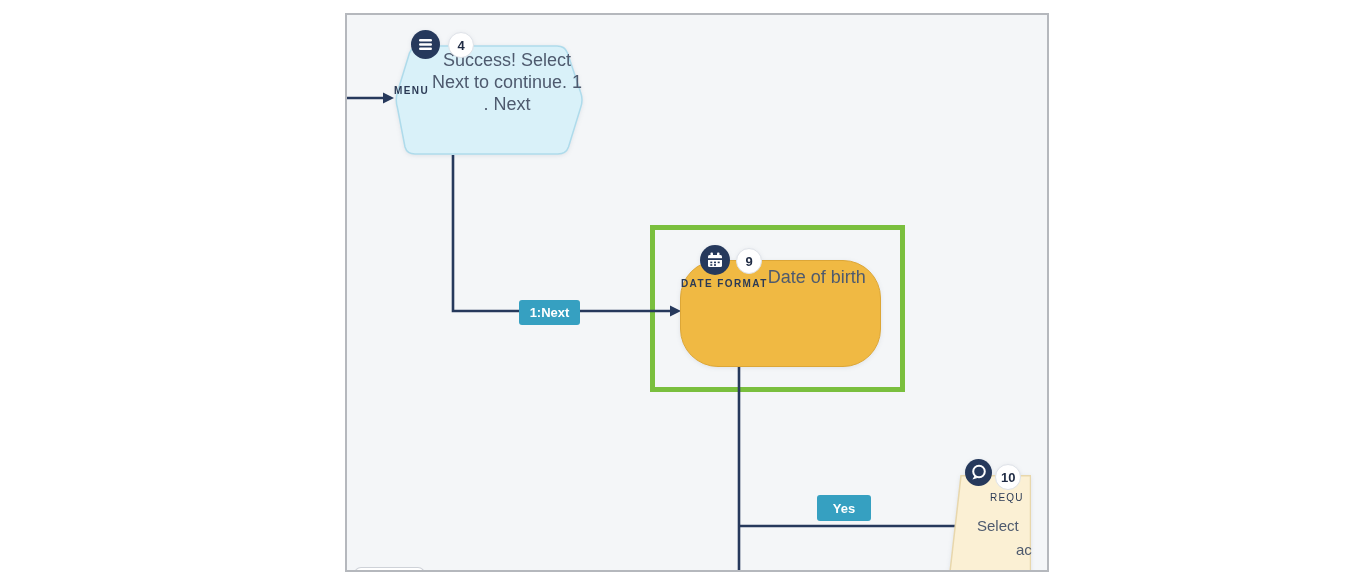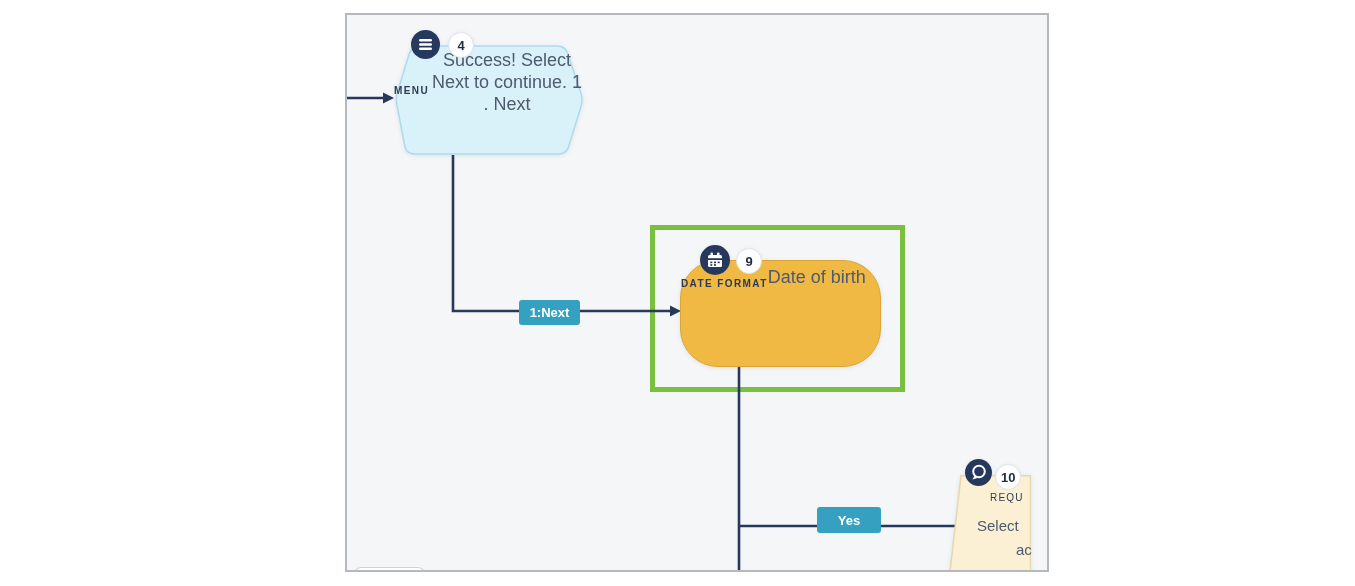--- a/index.html
+++ b/index.html
@@ -24,21 +24,21 @@
   .node-body{font-size:18px;color:#4e5a6e;line-height:22px;text-align:center;}
   .icon-circle{position:absolute;border-radius:50%;background:#26395c;display:flex;
                align-items:center;justify-content:center;z-index:5;}
   .badge{position:absolute;height:26px;min-width:26px;padding:0 5px;box-sizing:border-box;
          background:#ffffff;border:1px solid #dde1e7;border-radius:13px;display:flex;
          align-items:center;justify-content:center;font-size:13px;font-weight:600;
          color:#1f2b44;z-index:5;}
   .edge-label{position:absolute;background:#36a0c1;color:#ffffff;font-size:13px;font-weight:700;
               border-radius:3px;display:flex;align-items:center;justify-content:center;z-index:6;}
   .label-next{left:172px;top:285px;width:61px;height:25px;}
-  .label-yes{left:470px;top:492px;width:64px;height:26px;}
+  .label-yes{left:470px;top:480px;width:54px;height:26px;}
   .menu-title{margin-top:20px;}
   .menu-body{margin-top:4px;width:176px;}
   .date-title{margin-top:17px;text-align:right;}
   .date-body{margin-top:3px;}
   .req-title{position:absolute;left:41px;top:17px;font-size:10px;font-weight:400;
              letter-spacing:1.2px;color:#2b3a55;white-space:nowrap;}
   .req-line1{position:absolute;left:28px;top:42px;font-size:15px;color:#4e5a6e;white-space:nowrap;}
   .req-line2{position:absolute;left:67px;top:66px;font-size:15px;color:#4e5a6e;white-space:nowrap;}
   .mini-control{position:absolute;left:7px;top:552px;width:69px;height:22px;background:#ffffff;
                 border:1px solid #ced2d8;border-bottom:none;border-radius:7px 7px 0 0;z-index:6;}

